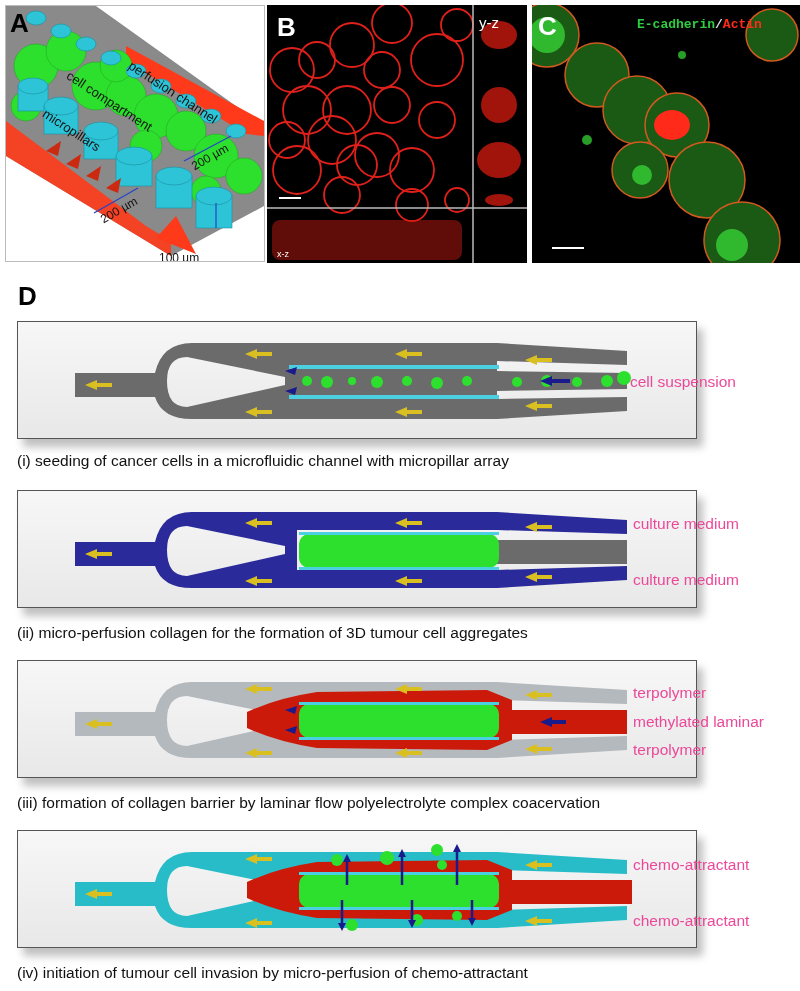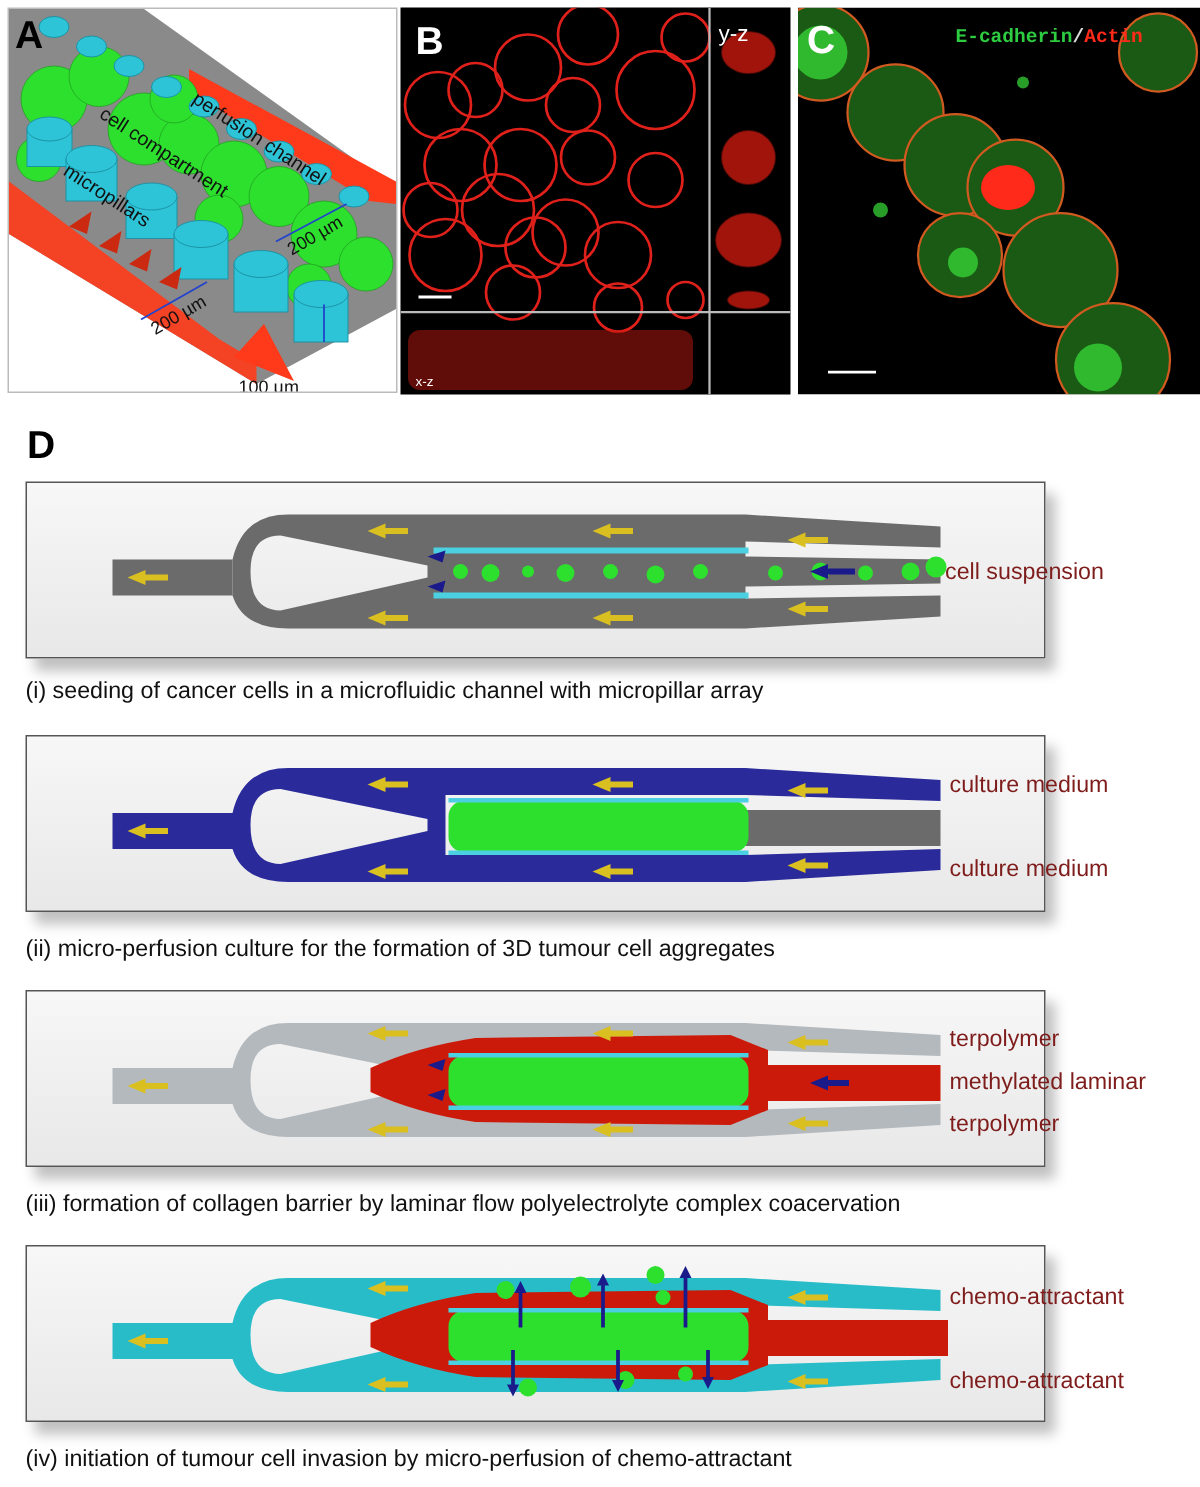--- a/index.html
+++ b/index.html
@@ -3,21 +3,21 @@
 <meta charset="utf-8">
 <style>
   html,body{margin:0;padding:0;background:#fff;}
   body{width:800px;height:991px;position:relative;overflow:hidden;font-family:"Liberation Sans",sans-serif;}
   .panel{position:absolute;overflow:hidden;}
   .plabel{position:absolute;font-family:"Liberation Sans",sans-serif;font-weight:bold;font-size:26px;line-height:1;}
   .chip{position:absolute;left:17px;width:680px;height:118px;}
   .chip-frame{position:absolute;left:0;top:0;width:100%;height:100%;border:1px solid #555;background:linear-gradient(#f7f7f7,#e8e8e8);box-shadow:6px 8px 8px rgba(0,0,0,0.25);box-sizing:border-box;}
   .chip svg{position:absolute;left:0;top:0;}
   .caption{position:absolute;left:17px;font-size:15.5px;color:#111;white-space:nowrap;}
-  .side-label{position:absolute;font-size:15.5px;color:#7f1d1d;white-space:nowrap;}
+  .side-label{position:absolute;font-size:15.5px;color:#ec4899;white-space:nowrap;}
   .annot{position:absolute;white-space:nowrap;font-size:14px;color:#111;}
 </style>
 </head>
 <body>
 
 <div class="panel" style="left:5px;top:5px;width:258px;height:255px;background:#fff;border:1px solid #bbb;">
   <svg width="258" height="255" viewBox="0 0 258 255">
     <polygon points="0,0 90,0 258,120 258,200 165,250 0,150" fill="#8a8a8a"></polygon>
     <polygon points="0,115 0,150 165,250 165,235 140,220" fill="#ff3a1a" opacity="0.9"></polygon>
     <polygon points="150,232 170,210 190,248" fill="#ff3a1a"></polygon>
@@ -209,21 +209,21 @@
       <polygon points="520,32 508,37 520,42 520,39 535,39 535,35 520,35"></polygon>
       <polygon points="80,59 68,64 80,69 80,66 95,66 95,62 80,62"></polygon>
       <polygon points="240,86 228,91 240,96 240,93 255,93 255,89 240,89"></polygon>
       <polygon points="390,86 378,91 390,96 390,93 405,93 405,89 390,89"></polygon>
       <polygon points="520,82 508,87 520,92 520,89 535,89 535,85 520,85"></polygon>
     </g>
   </svg>
 </div>
 <div class="side-label" style="left:633px;top:515px;">culture medium</div>
 <div class="side-label" style="left:633px;top:571px;">culture medium</div>
-<div class="caption" style="top:624px;">(ii) micro-perfusion culture for the formation of 3D tumour cell aggregates</div>
+<div class="caption" style="top:624px;">(ii) micro-perfusion collagen for the formation of 3D tumour cell aggregates</div>
 
 <div class="chip" style="top:660px;">
   <div class="chip-frame"></div>
   <svg width="680" height="118" viewBox="0 0 680 118">
     <path d="M58,52 L138,52 Q145,22 175,22 L480,22 L610,30 L610,44 L480,40 L280,40 L280,80 L480,80 L610,76 L610,90 L480,98 L175,98 Q145,98 138,76 L58,76 Z M170,36 Q150,36 150,60 Q150,86 170,86 L268,64 L268,56 Z" fill="#b4b9bd" fill-rule="evenodd"></path>
     <path d="M230,52 Q260,38 300,32 L470,30 L495,40 L495,80 L470,90 L300,88 Q260,82 230,68 Z" fill="#cc1a0a"></path>
     <rect x="480" y="50" width="130" height="24" fill="#cc1a0a"></rect>
     <rect x="282" y="44" width="200" height="34" rx="10" fill="#2ee02e"></rect>
     <g fill="#4ad0e0">
         <rect x="282" y="42" width="200" height="3"></rect>

